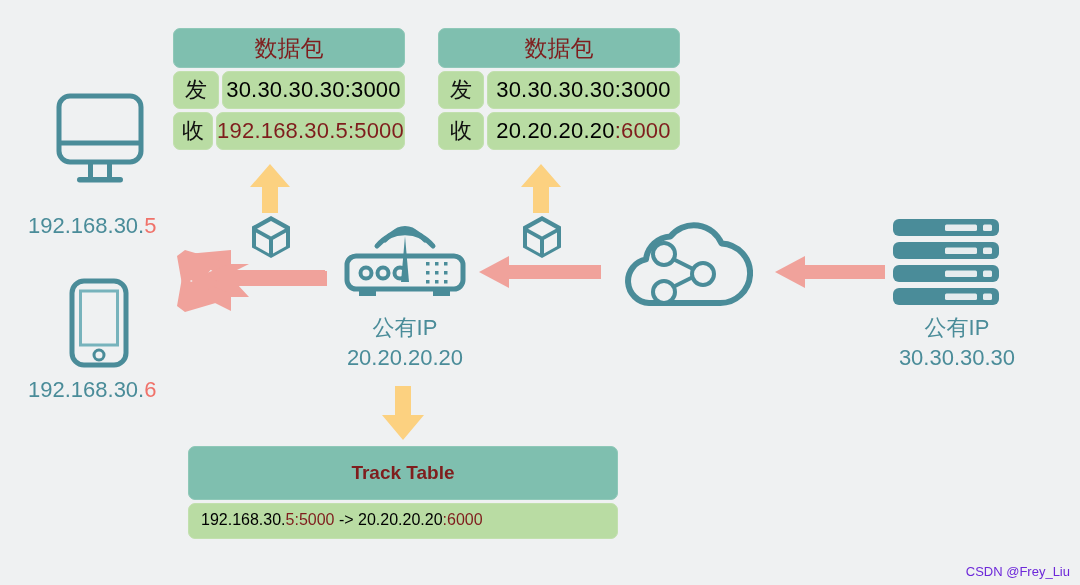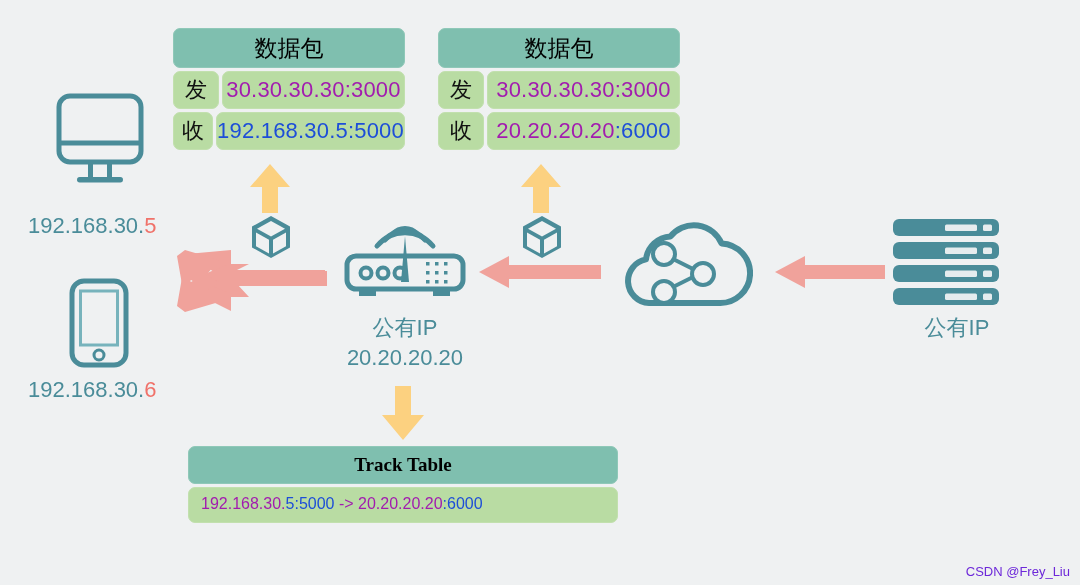--- a/index.html
+++ b/index.html
@@ -15,43 +15,43 @@
   }
   .canvas { position: absolute; inset: 0; }
 
   
   .card { position: absolute; }
   .card-head {
     background: #7fbfaf;
     border: 1px solid #8fc8b8;
     border-radius: 7px;
     text-align: center;
-    color: #000000;
+    color: #7f1d1d;
     font-size: 23px;
     display: flex; align-items: center; justify-content: center;
   }
   .card-head.en { font-size: 19px; font-weight: bold; }
   .pkt-row {
     display: flex;
     margin-top: 3px;
     gap: 3px;
   }
   .pkt-key, .pkt-val {
     background: #b9dca3;
     border: 1px solid #c2e0ae;
     border-radius: 7px;
     display: flex; align-items: center; justify-content: center;
     font-size: 22px;
     color: #111;
     height: 38px;
   }
   .pkt-key { width: 46px; }
   .pkt-val { flex: 1; letter-spacing: .2px; }
-  .red { color: #1d4ed8; }
-  .blk { color: #a21caf; }
+  .red { color: #7f1d1d; }
+  .blk { color: #000000; }
 
   .track-body {
     background: #b9dca3;
     border: 1px solid #c2e0ae;
     border-radius: 7px;
     margin-top: 3px;
     padding: 6px 12px 8px 12px;
   }
   .track-line {
     font-size: 16px;
@@ -112,21 +112,21 @@
     <div class="pkt-row">
       <div class="pkt-key">收</div>
       <div class="pkt-val">
         <span class="blk">20.20.20.20</span>
           <span class="red">:6000</span>
       </div>
     </div>
   </div>
 
   <div class="card" style="left:188px; top:446px; width:430px;">
-    <div class="card-head en" style="height:38px;font-family:Liberation Serif, serif;">Track Table</div>
+    <div class="card-head en" style="height:54px;">Track Table</div>
     <div class="track-body">
       <div class="track-line">
         <span class="blk">192.168.30.</span><span class="red">5:5000</span><span class="blk"> -&gt; </span><span class="blk">20.20.20.20</span><span class="red">:6000</span>
       </div>
     </div>
   </div>
 
   <svg class="ico" style="left:55px; top:92px;" width="94" height="92" viewBox="0 0 94 92">
     <rect x="4" y="4" width="82" height="66" rx="11" ry="11" fill="none" stroke="#4a8c99" stroke-width="5"></rect>
     <line x1="5" y1="51" x2="85" y2="51" stroke="#4a8c99" stroke-width="5"></line>
@@ -209,20 +209,21 @@
     </g>
     <g transform="translate(0,69)">
       <rect x="0" y="0" width="106" height="17" rx="6" fill="#4a8c99"></rect>
       <rect x="52" y="5.5" width="32" height="6.5" rx="1.5" fill="#e6ecee"></rect>
       <rect x="90" y="5.5" width="9" height="6.5" rx="1.5" fill="#e6ecee"></rect>
     </g>
   </svg>
 
   <div class="lbl lbl-c lbl-2" style="left:872px; top:313px; width:170px;">
     <div>公有IP</div>
+    <div>30.30.30.30</div>
   </div>
 
   <svg class="ico" style="left:249px; top:214px;" width="44" height="46" viewBox="0 0 44 46">
     <path d="M22 2 L41 12.5 L41 33.5 L22 44 L3 33.5 L3 12.5 Z" fill="#4a8c99"></path>
     <path d="M22 7 L36 14.8 L22 22.5 L8 14.8 Z" fill="#eff1f2"></path>
     <path d="M7 18.5 L20 25.8 L20 39.5 L7 32.2 Z" fill="#eff1f2"></path>
     <path d="M37 18.5 L24 25.8 L24 39.5 L37 32.2 Z" fill="#eff1f2"></path>
   </svg>
 
   <svg class="ico" style="left:520px; top:214px;" width="44" height="46" viewBox="0 0 44 46">

